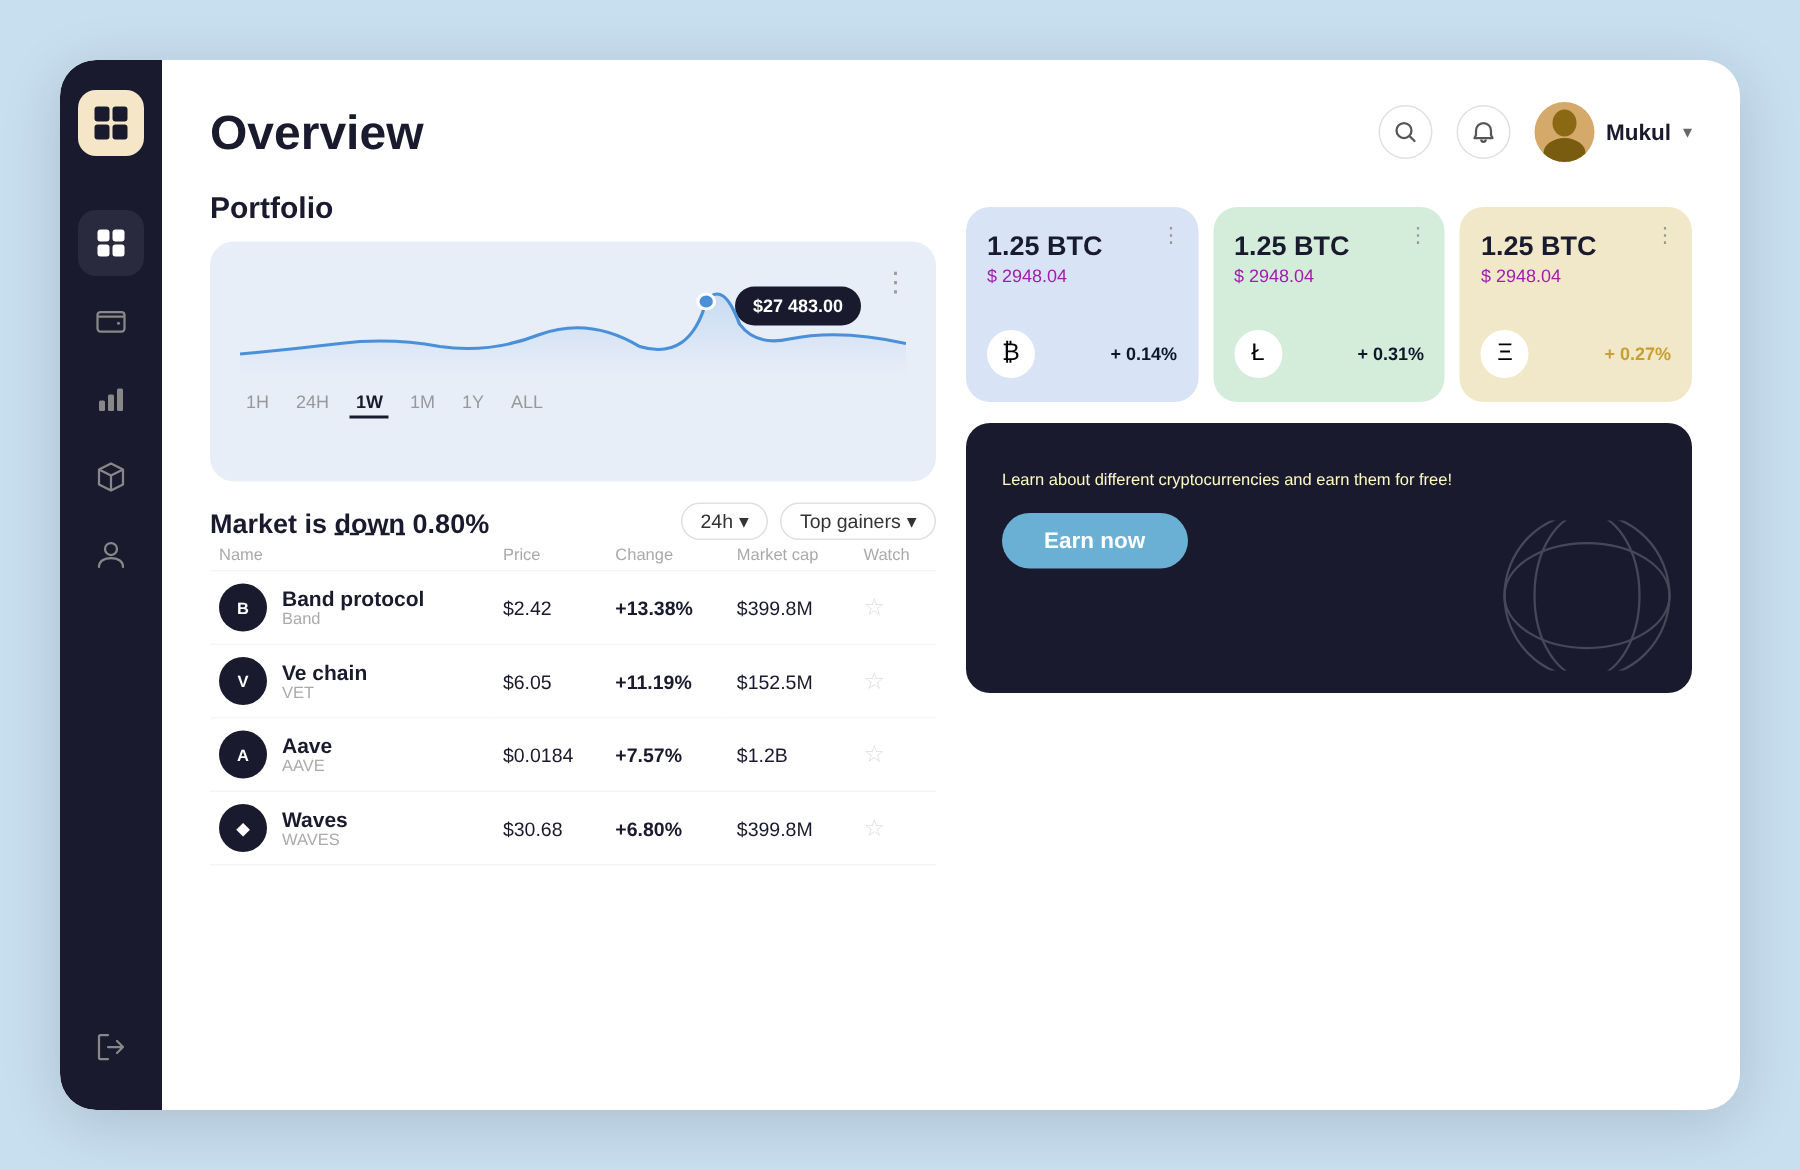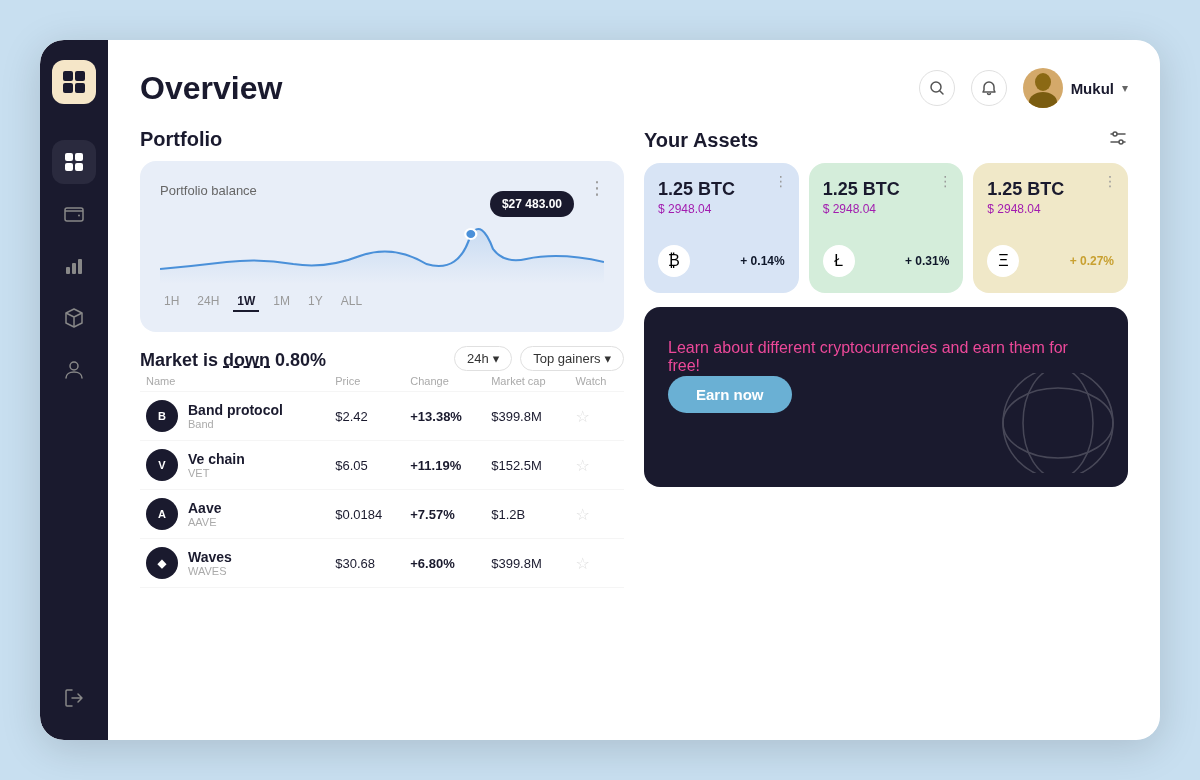--- a/index.html
+++ b/index.html
@@ -349,24 +349,24 @@
       display: inline-block;
       background: #fff;
       color: #1a1a2e;
       border-radius: 20px;
       padding: 2px 12px;
       font-size: 16px;
       font-weight: 600;
       margin: 0 4px;
     }
     .earn-desc {
-      font-size: 16px;
-      color: #ec4899;
+      font-size: 11px;
+      color: #fef9c3;
       margin-top: 8px;
-      margin-bottom: 1px;
+      margin-bottom: 16px;
     }
     .earn-btn {
       background: #6ab0d4;
       color: #fff;
       border: none;
       border-radius: 24px;
       padding: 10px 28px;
       font-size: 15px;
       font-weight: 600;
       cursor: pointer;
@@ -472,21 +472,20 @@
     </div>
 
     <div style="display:grid;grid-template-columns:1fr 1fr;gap:20px;flex:1;min-height:0;">
 
       <div style="display:flex;flex-direction:column;gap:14px;overflow:hidden;">
 
         <div>
           <div class="section-title" style="margin-bottom:10px;">Portfolio</div>
           <div class="portfolio-card">
             <div class="portfolio-menu">⋮</div>
-            <div class="portfolio-label">Portfolio balance</div>
             <div class="portfolio-tooltip">$27 483.00</div>
             <div class="chart-area">
               <svg viewBox="0 0 400 70" preserveAspectRatio="none">
                 <defs>
                   <linearGradient id="chartGrad" x1="0" y1="0" x2="0" y2="1">
                     <stop offset="0%" stop-color="#4a90d9" stop-opacity="0.2"></stop>
                     <stop offset="100%" stop-color="#4a90d9" stop-opacity="0"></stop>
                   </linearGradient>
                 </defs>
                 <path d="M0,55 Q30,52 60,48 Q90,44 120,50 Q150,55 180,42 Q210,30 240,50 Q270,60 280,20 Q290,5 300,35 Q310,50 330,45 Q360,38 400,48" stroke="#4a90d9" stroke-width="2" fill="none"></path>
@@ -609,31 +608,20 @@
     <td><span class="star-icon">☆</span></td>
   </tr>
               </tbody>
           </table>
         </div>
       </div>
 
       <div style="display:flex;flex-direction:column;gap:14px;overflow:hidden;">
 
         <div>
-          <div class="assets-header">
-            <div class="section-title">Your Assets</div>
-            <div class="filter-icon">
-              <svg width="20" height="20" viewBox="0 0 20 20" fill="none">
-                <line x1="3" y1="6" x2="17" y2="6" stroke="#555" stroke-width="1.5" stroke-linecap="round"></line>
-                <line x1="3" y1="14" x2="17" y2="14" stroke="#555" stroke-width="1.5" stroke-linecap="round"></line>
-                <circle cx="7" cy="6" r="2" fill="#fff" stroke="#555" stroke-width="1.5"></circle>
-                <circle cx="13" cy="14" r="2" fill="#fff" stroke="#555" stroke-width="1.5"></circle>
-              </svg>
-            </div>
-          </div>
           <div class="assets-cards" style="margin-top:10px;">
 
             <div class="asset-card blue">
               <div class="asset-card-menu">⋮</div>
               <div>
                 <div class="asset-amount">1.25 BTC</div>
                 <div class="asset-usd">$ 2948.04</div>
               </div>
               <div class="asset-bottom">
                 <div class="asset-icon">₿</div>

